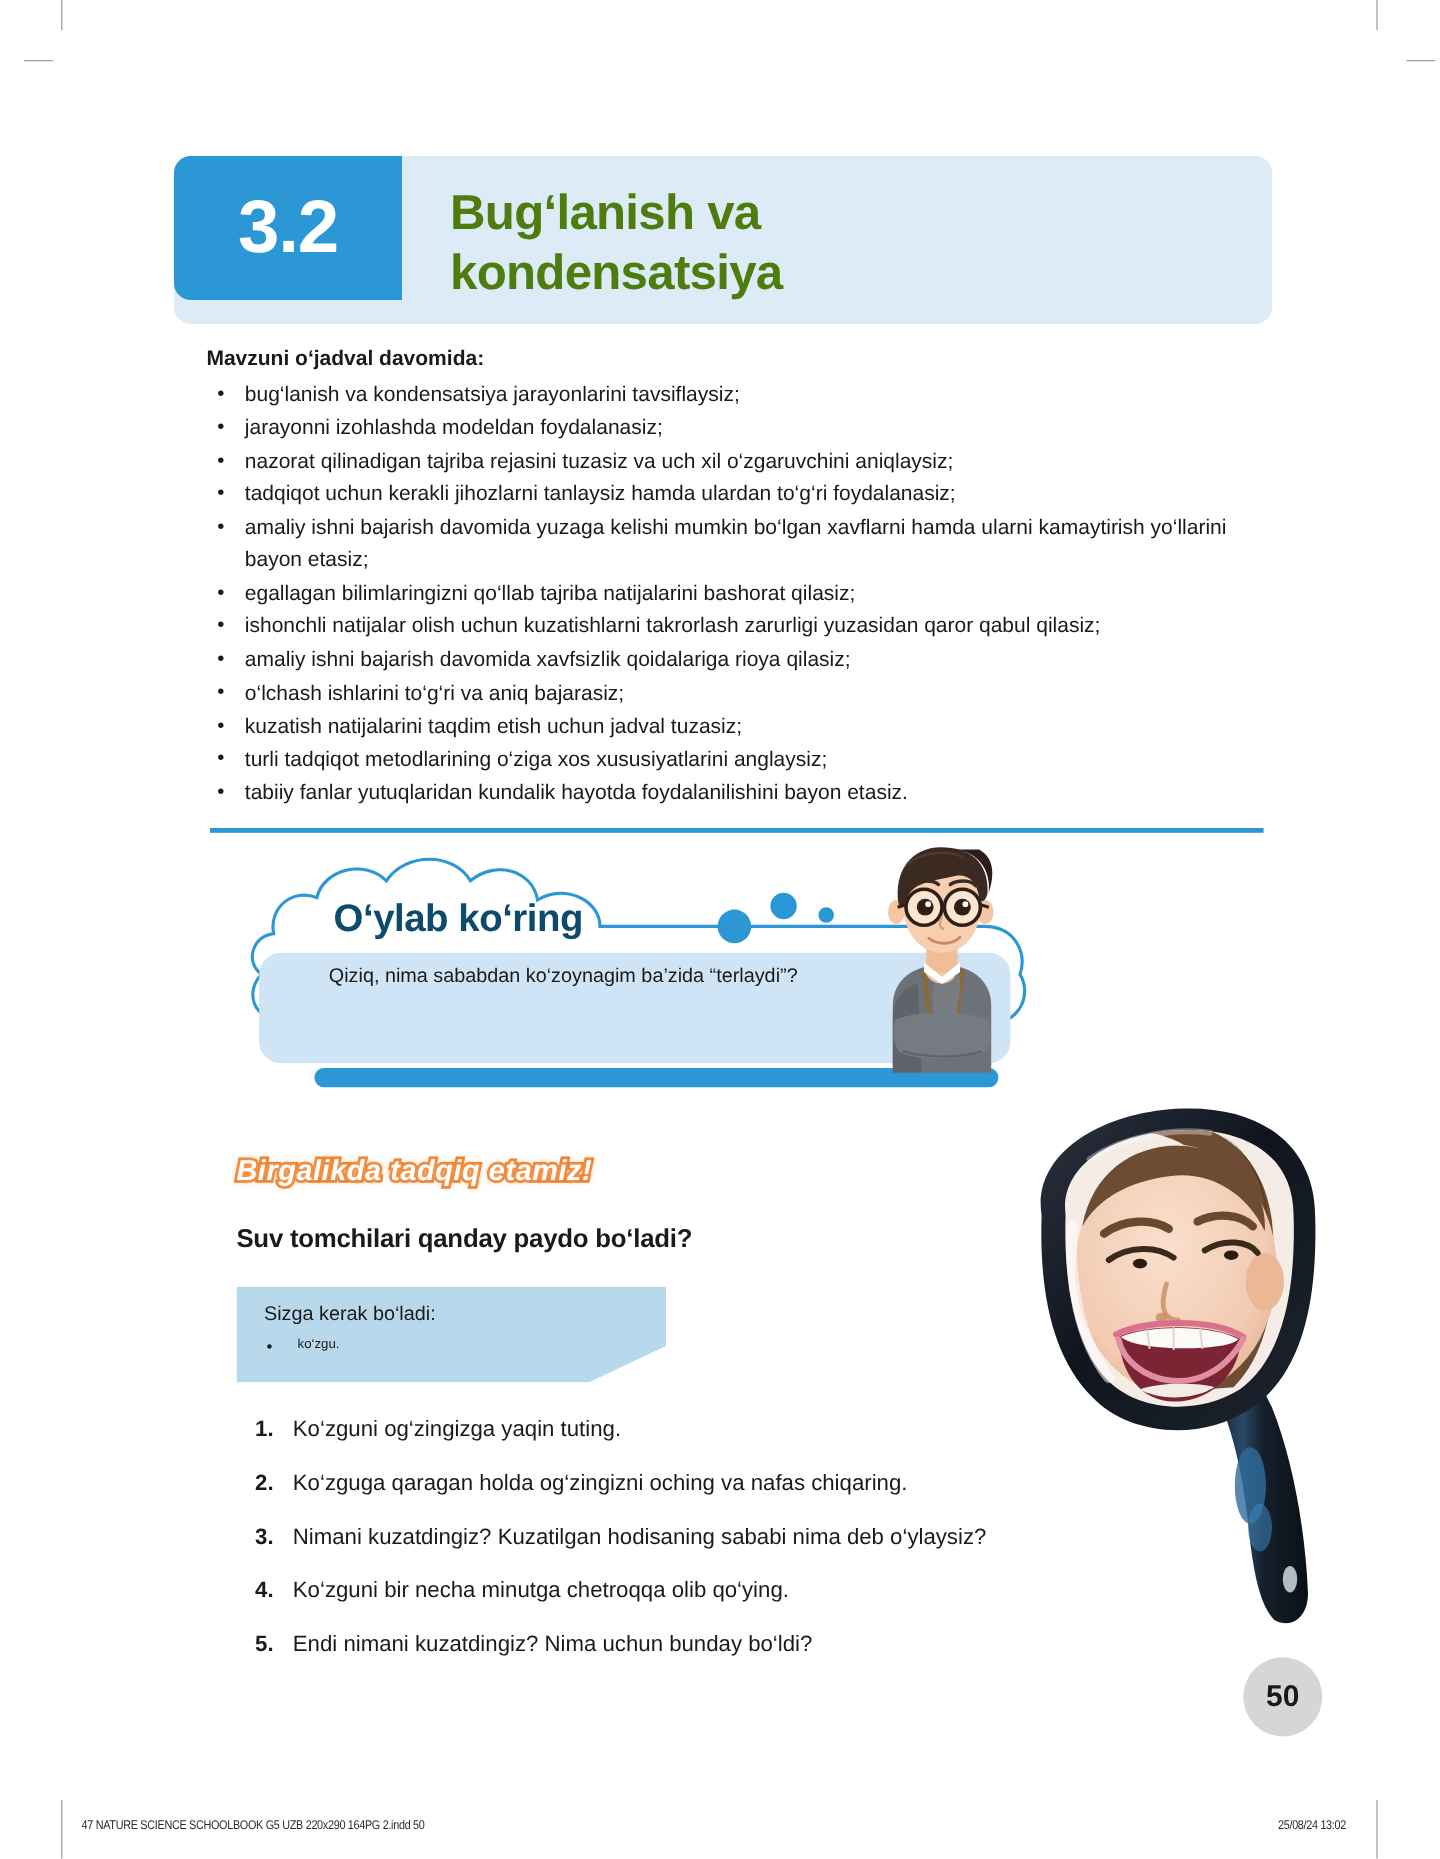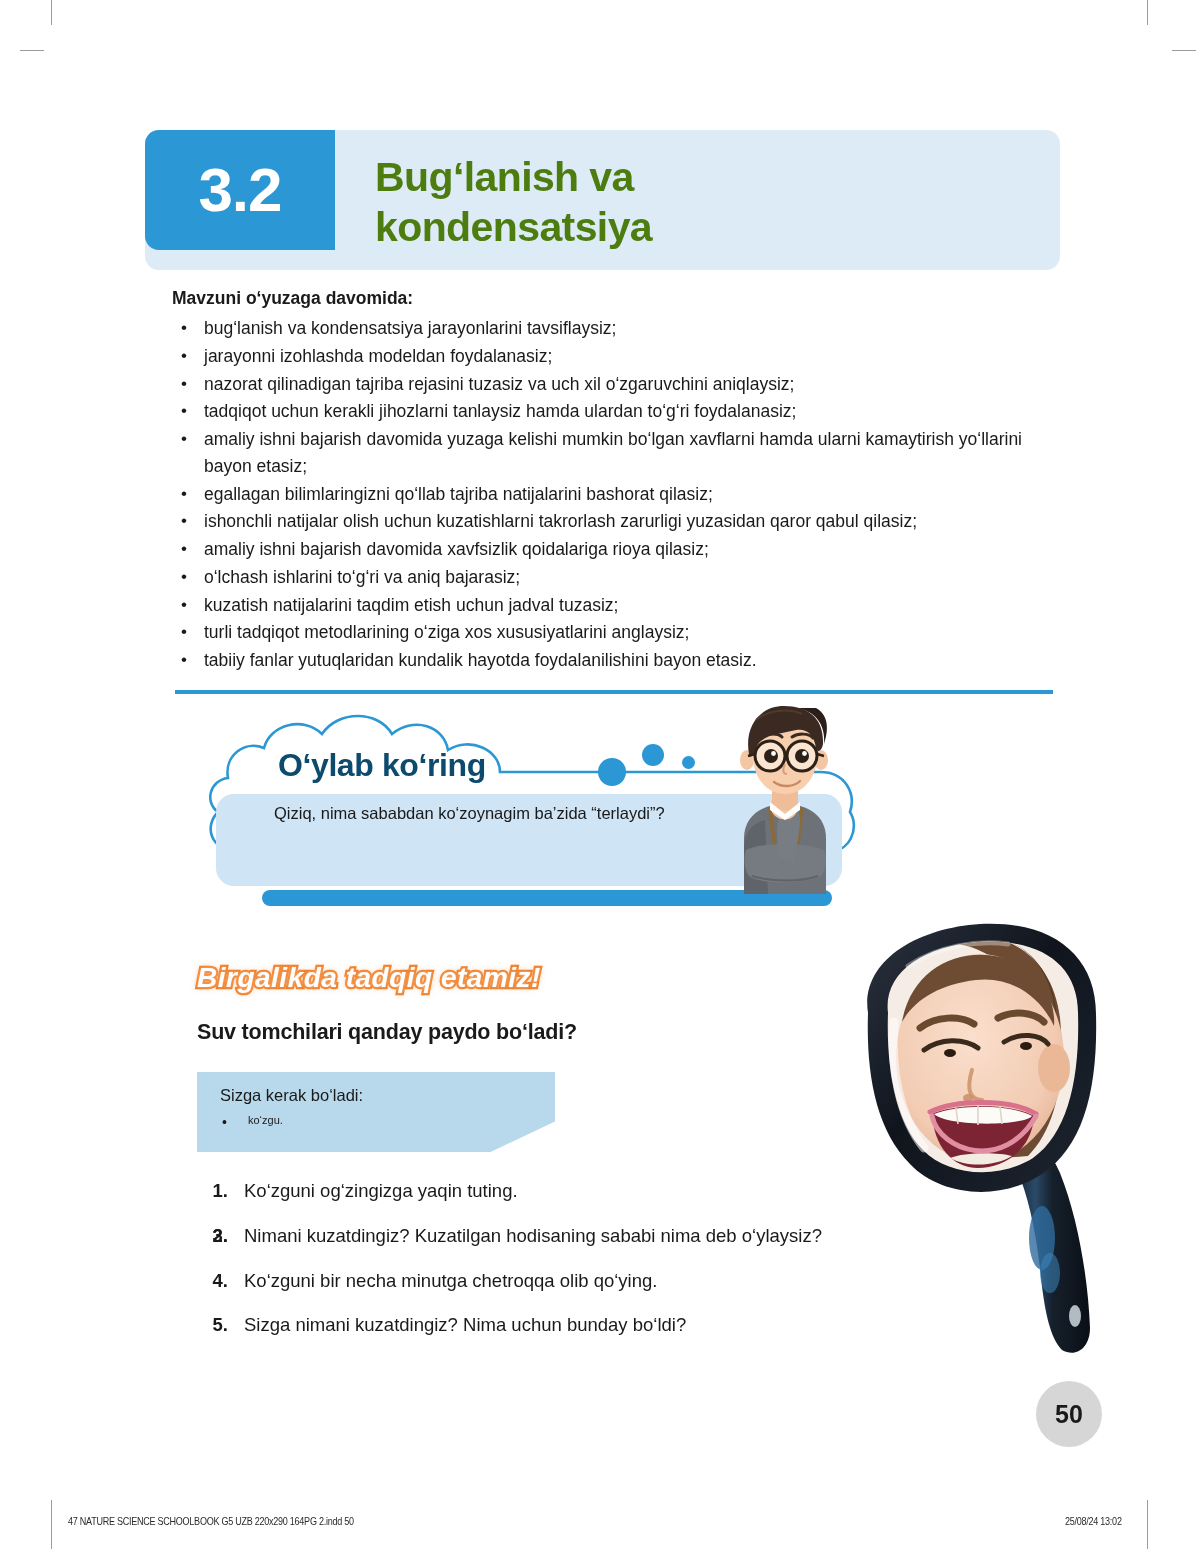--- a/index.html
+++ b/index.html
@@ -188,21 +188,21 @@
   .dot-3 { left: 84px; top: 20px; width: 13px; height: 13px; }
 
   
   .boy { position: absolute; left: 510px; top: -4px; }
 
   
   .investigate-title {
     position: absolute;
     left: 197px;
     top: 962px;
-    font-size: 28px;
+    font-size: 24px;
     font-weight: bold;
     font-style: italic;
     letter-spacing: 0.5px;
     color: #ffffff;
     -webkit-text-stroke: 4.5px #ef7f2a;
     paint-order: stroke fill;
     text-shadow:
       0 0 2px #f59a52,
       0 0 4px #f7b079,
       0 0 7px rgba(239,127,42,0.55);
@@ -313,21 +313,21 @@
   <div class="chapter-number-box">
     <span class="chapter-number">3.2</span>
   </div>
   <div class="chapter-title">
     <div>Bug‘lanish va</div>
     <div>kondensatsiya</div>
   </div>
 </div>
 
 <div class="objectives">
-  <div class="objectives-lead">Mavzuni o‘yuzaga davomida:</div>
+  <div class="objectives-lead">Mavzuni o‘jadval davomida:</div>
   <ul class="obj-list">
       <li class="obj-item"><span class="bullet">•</span><span>bug‘lanish va kondensatsiya jarayonlarini tavsiflaysiz;</span></li>
       <li class="obj-item"><span class="bullet">•</span><span>jarayonni izohlashda modeldan foydalanasiz;</span></li>
       <li class="obj-item"><span class="bullet">•</span><span>nazorat qilinadigan tajriba rejasini tuzasiz va uch xil o‘zgaruvchini aniqlaysiz;</span></li>
       <li class="obj-item"><span class="bullet">•</span><span>tadqiqot uchun kerakli jihozlarni tanlaysiz hamda ulardan to‘g‘ri foydalanasiz;</span></li>
       <li class="obj-item"><span class="bullet">•</span><span>amaliy ishni bajarish davomida yuzaga kelishi mumkin bo‘lgan xavflarni hamda ularni kamaytirish yo‘llarini bayon etasiz;</span></li>
       <li class="obj-item"><span class="bullet">•</span><span>egallagan bilimlaringizni qo‘llab tajriba natijalarini bashorat qilasiz;</span></li>
       <li class="obj-item"><span class="bullet">•</span><span>ishonchli natijalar olish uchun kuzatishlarni takrorlash zarurligi yuzasidan qaror qabul qilasiz;</span></li>
       <li class="obj-item"><span class="bullet">•</span><span>amaliy ishni bajarish davomida xavfsizlik qoidalariga rioya qilasiz;</span></li>
       <li class="obj-item"><span class="bullet">•</span><span>o‘lchash ishlarini to‘g‘ri va aniq bajarasiz;</span></li>
@@ -429,24 +429,24 @@
 <div class="investigate-title">Birgalikda tadqiq etamiz!</div>
 <div class="investigate-subtitle">Suv tomchilari qanday paydo bo‘ladi?</div>
 
 <div class="materials-box"></div>
 <div class="materials-lead">Sizga kerak bo‘ladi:</div>
 <div class="materials-bullet">•</div>
 <div class="materials-item">ko‘zgu.</div>
 
 <ol class="steps">
     <li class="step"><span class="step-num">1.</span><span>Ko‘zguni og‘zingizga yaqin tuting.</span></li>
-    <li class="step"><span class="step-num">2.</span></li>
+    <li class="step"><span class="step-num">2.</span><span>Ko‘zguga qaragan holda og‘zingizni oching va nafas chiqaring.</span></li>
     <li class="step"><span class="step-num">3.</span><span>Nimani kuzatdingiz? Kuzatilgan hodisaning sababi nima deb o‘ylaysiz?</span></li>
     <li class="step"><span class="step-num">4.</span><span>Ko‘zguni bir necha minutga chetroqqa olib qo‘ying.</span></li>
-    <li class="step"><span class="step-num">5.</span><span>Sizga nimani kuzatdingiz? Nima uchun bunday bo‘ldi?</span></li>
+    <li class="step"><span class="step-num">5.</span><span>Endi nimani kuzatdingiz? Nima uchun bunday bo‘ldi?</span></li>
   </ol>
 
 <svg class="mirror" width="330" height="440" viewBox="0 0 330 440">
   <defs>
     <linearGradient id="frameGrad" x1="0" y1="0" x2="1" y2="1">
       <stop offset="0%" stop-color="#2b3340"></stop>
       <stop offset="45%" stop-color="#10151d"></stop>
       <stop offset="100%" stop-color="#1d2530"></stop>
     </linearGradient>
     <linearGradient id="handleGrad" x1="0" y1="0" x2="1" y2="0">

